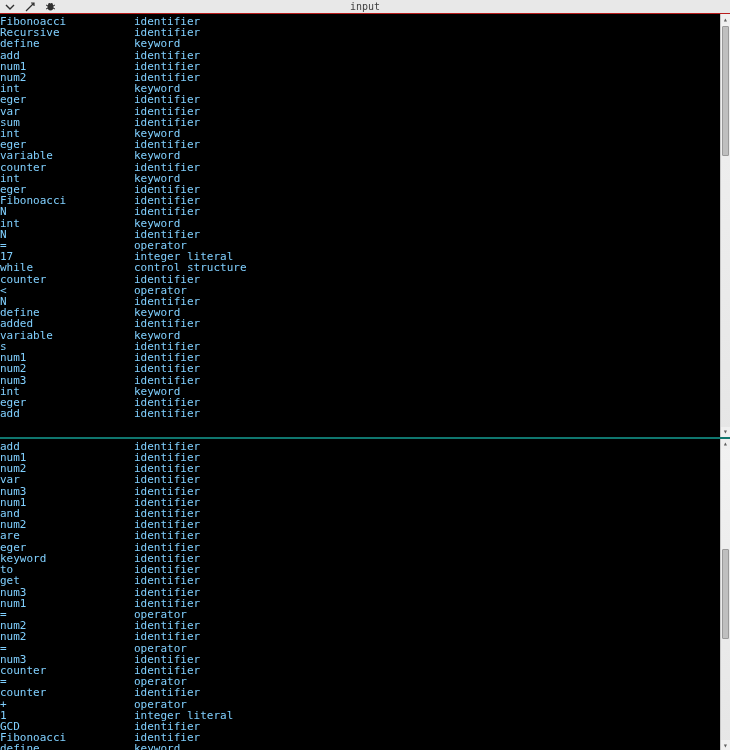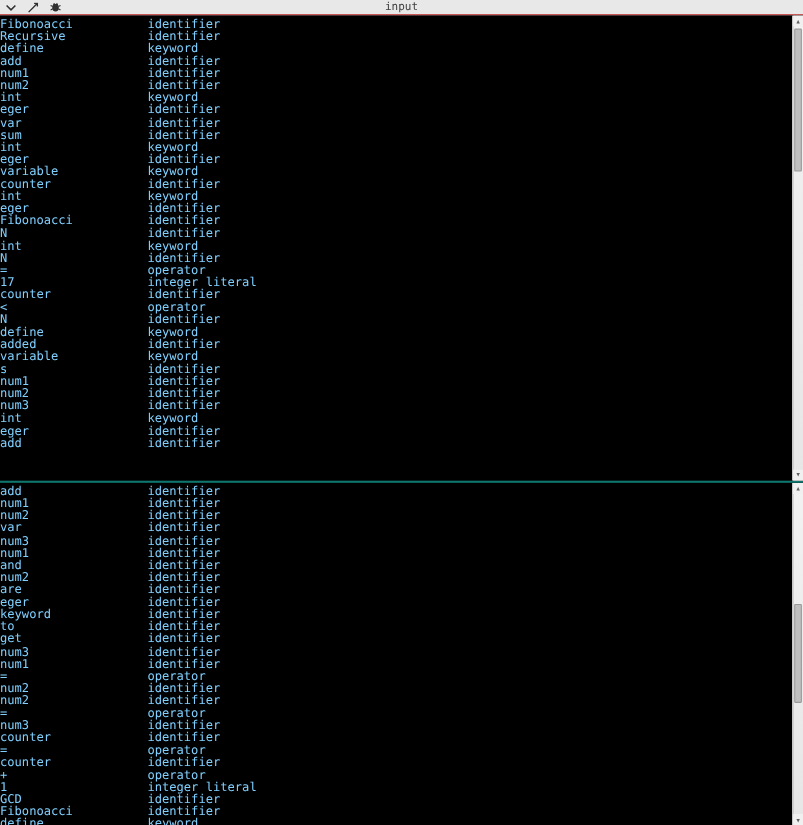--- a/index.html
+++ b/index.html
@@ -135,20 +135,21 @@
         <div class="row"><span class="tok">variable</span><span class="kind">keyword</span></div>
         <div class="row"><span class="tok">counter</span><span class="kind">identifier</span></div>
         <div class="row"><span class="tok">int</span><span class="kind">keyword</span></div>
         <div class="row"><span class="tok">eger</span><span class="kind">identifier</span></div>
         <div class="row"><span class="tok">Fibonoacci</span><span class="kind">identifier</span></div>
         <div class="row"><span class="tok">N</span><span class="kind">identifier</span></div>
         <div class="row"><span class="tok">int</span><span class="kind">keyword</span></div>
         <div class="row"><span class="tok">N</span><span class="kind">identifier</span></div>
         <div class="row"><span class="tok">=</span><span class="kind">operator</span></div>
         <div class="row"><span class="tok">17</span><span class="kind">integer literal</span></div>
+        <div class="row"><span class="tok">while</span><span class="kind">control structure</span></div>
         <div class="row"><span class="tok">counter</span><span class="kind">identifier</span></div>
         <div class="row"><span class="tok">&lt;</span><span class="kind">operator</span></div>
         <div class="row"><span class="tok">N</span><span class="kind">identifier</span></div>
         <div class="row"><span class="tok">define</span><span class="kind">keyword</span></div>
         <div class="row"><span class="tok">added</span><span class="kind">identifier</span></div>
         <div class="row"><span class="tok">variable</span><span class="kind">keyword</span></div>
         <div class="row"><span class="tok">s</span><span class="kind">identifier</span></div>
         <div class="row"><span class="tok">num1</span><span class="kind">identifier</span></div>
         <div class="row"><span class="tok">num2</span><span class="kind">identifier</span></div>
         <div class="row"><span class="tok">num3</span><span class="kind">identifier</span></div>

